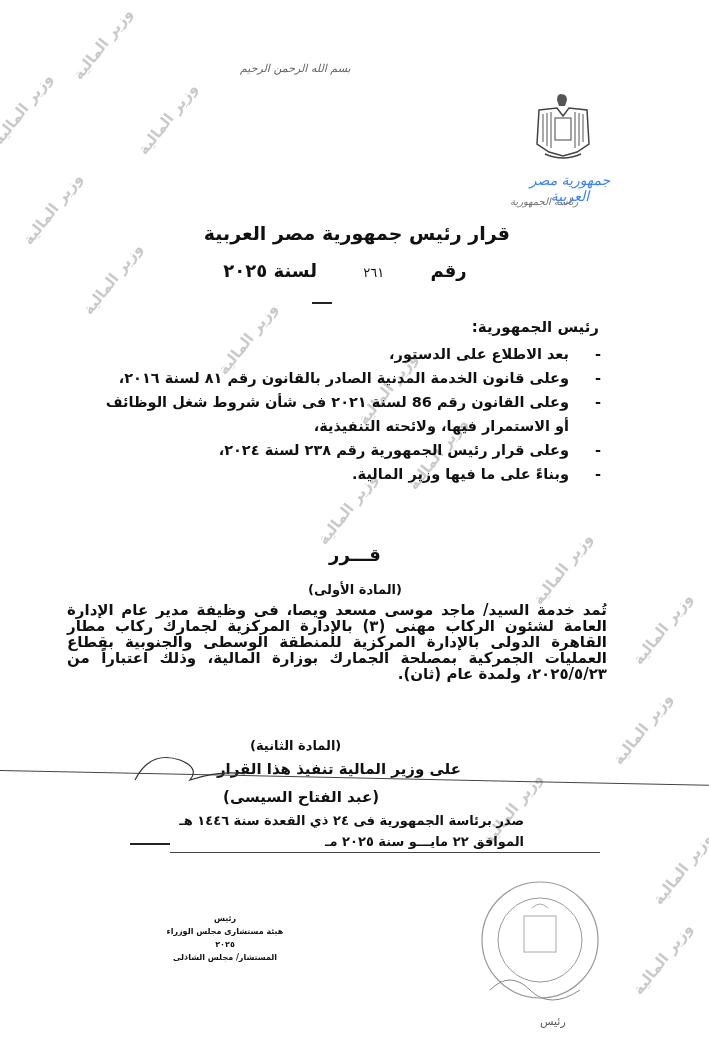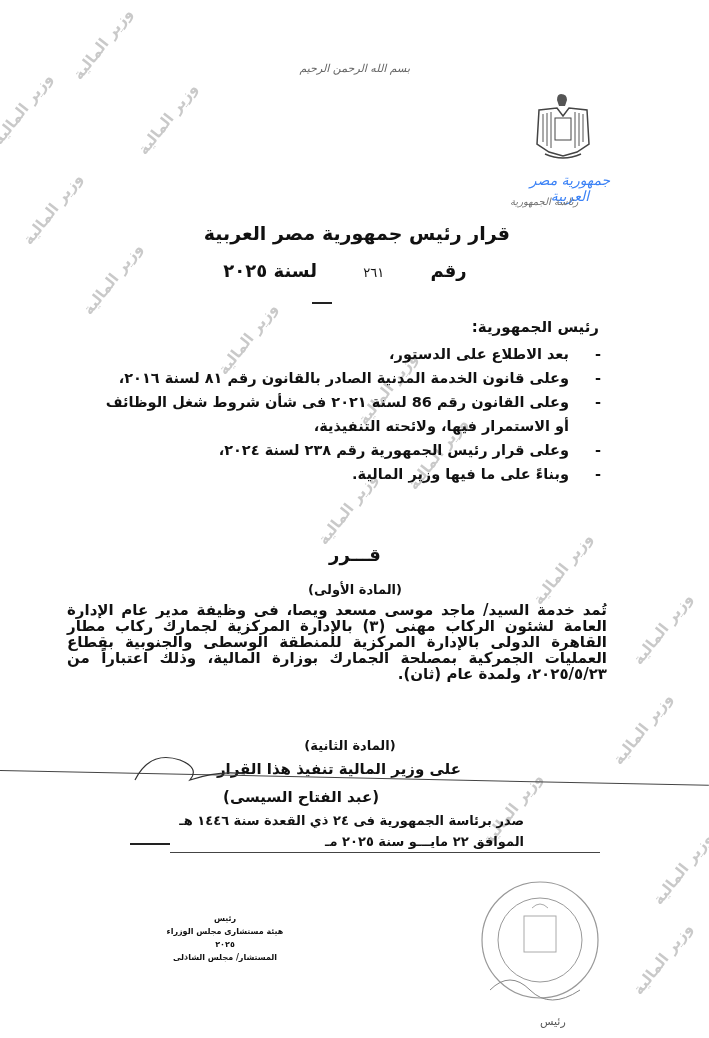--- a/index.html
+++ b/index.html
@@ -8,36 +8,36 @@
     font-family: "DejaVu Sans", sans-serif; color: #111111;
   }
   .page { position: absolute; left: 0; top: 0; width: 709px; height: 1038px; background: #fff; }
   .abs { position: absolute; }
   .rtl { direction: rtl; unicode-bidi: embed; }
   .wm {
     position: absolute; color: #b8b8b8; font-size: 15px; font-weight: bold;
     transform: rotate(-52deg); white-space: nowrap; opacity: 0.75;
     font-family: "DejaVu Sans", sans-serif;
   }
-  .basmala { left: 240px; top: 62px; width: 170px; text-align: right; font-size: 11px; color: #666; font-style: italic; }
+  .basmala { left: 240px; top: 62px; width: 170px; text-align: left; font-size: 11px; color: #666; font-style: italic; }
   .emblem { left: 533px; top: 92px; width: 60px; height: 70px; }
   .hdr1 { left: 510px; top: 172px; width: 120px; text-align: center; font-size: 14px; color: #3b82f6; font-style: italic; }
   .hdr2 { left: 510px; top: 196px; width: 120px; text-align: left; font-size: 10px; color: #737373; font-style: italic; }
   .title { left: 180px; top: 222px; width: 330px; font-size: 19px; font-weight: bold; }
   .numline { left: 180px; top: 260px; width: 330px; text-align: center; font-size: 18px; font-weight: bold; }
   .numline .num { font-weight: normal; font-size: 13px; margin: 0 40px; }
   .dash1 { left: 312px; top: 302px; width: 20px; height: 2px; background: #222; }
   .president { right: 110px; top: 318px; font-size: 15px; font-weight: bold; }
   .prelist { right: 108px; top: 342px; width: 520px; font-size: 14.5px; font-weight: bold; line-height: 24px; }
   .prelist .item { position: relative; padding-right: 32px; }
   .prelist .item .bullet { position: absolute; right: 0; top: 0; }
   .decide { left: 280px; top: 544px; width: 150px; text-align: center; font-size: 18px; font-weight: bold; }
   .art1 { left: 260px; top: 582px; width: 190px; text-align: center; font-size: 13px; font-weight: bold; }
   .body1 { right: 102px; top: 602px; width: 540px; font-size: 15px; font-weight: bold; line-height: 16px; text-align: justify; }
-  .art2 { left: 250px; top: 738px; width: 200px; text-align: center; font-size: 13px; font-weight: bold; }
+  .art2 { left: 250px; top: 738px; width: 200px; text-align: left; font-size: 13px; font-weight: bold; }
   .exec { right: 248px; top: 760px; font-size: 15px; font-weight: bold; }
   .line-a { left: 0; top: 770px; width: 709px; height: 1px; background: #444; transform: rotate(1.2deg); transform-origin: left; }
   .sign { right: 330px; top: 788px; font-size: 15px; font-weight: bold; }
   .issued1 { right: 185px; top: 813px; font-size: 13px; font-weight: bold; }
   .issued2 { right: 185px; top: 834px; font-size: 13px; font-weight: bold; }
   .line-b { left: 170px; top: 852px; width: 430px; height: 1px; background: #444; }
   .dash2 { left: 130px; top: 843px; width: 40px; height: 2px; background: #222; }
   .copy { right: 120px; top: 860px; font-size: 12px; font-weight: bold; }
   .stampL { left: 140px; top: 912px; width: 170px; text-align: center; font-size: 8px; font-weight: bold; line-height: 13px; }
   .seal { left: 460px; top: 880px; width: 140px; height: 140px; }

